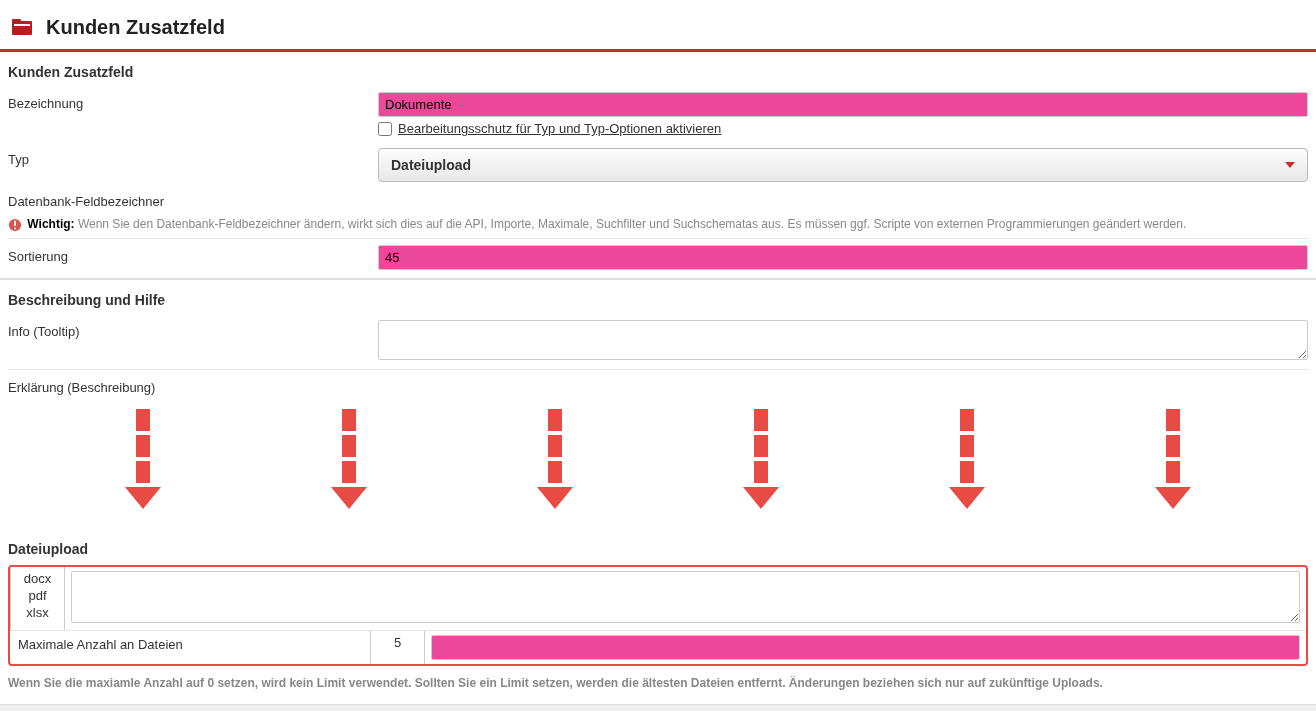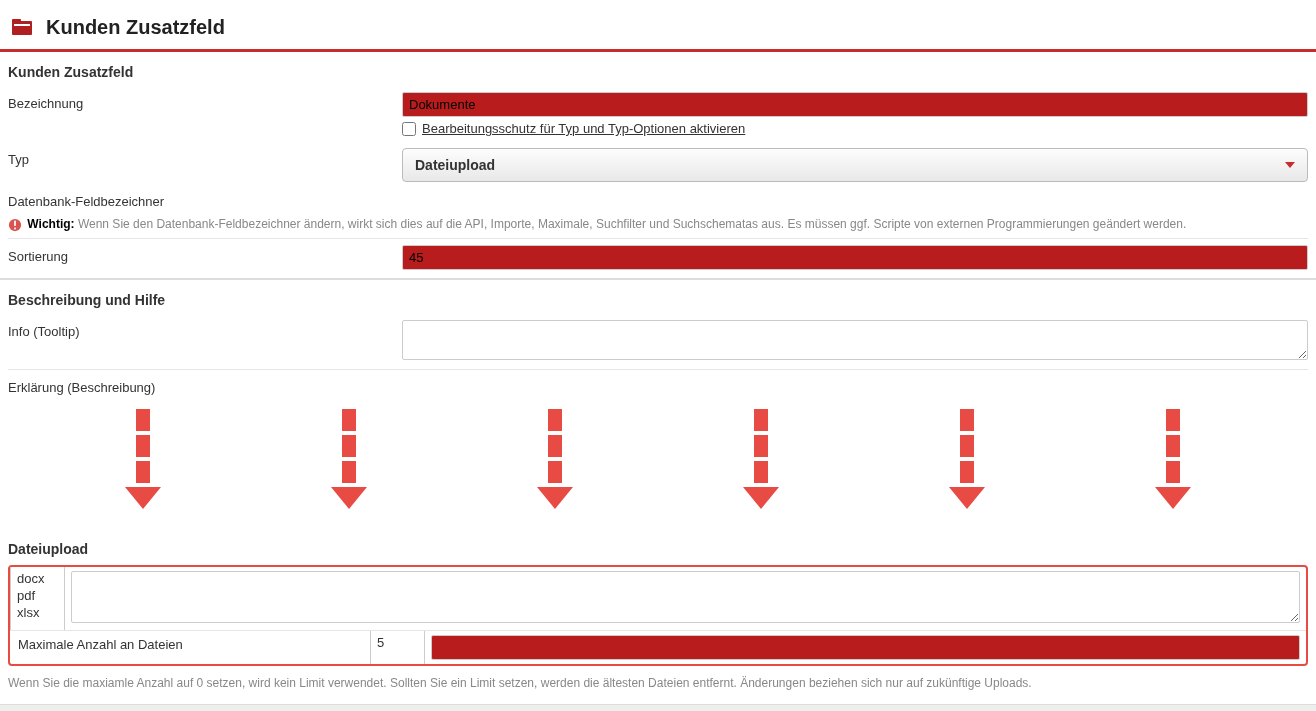--- a/index.html
+++ b/index.html
@@ -2,46 +2,46 @@
 <html><head>
 <meta charset="utf-8">
 <style>
 * { box-sizing: border-box; margin: 0; padding: 0; }
 body { font-family: Arial, sans-serif; font-size: 13px; color: #333; background: #fff; width: 1316px; }
 .header { display: flex; align-items: center; padding: 15px 10px 10px 10px; border-bottom: 3px solid #c82d2d; }
 .header-icon { width: 24px; height: 24px; margin-right: 12px; }
 .header-icon svg { width: 100%; height: 100%; }
 .header-title { font-size: 20px; font-weight: bold; color: #222; }
 .section-title { font-size: 14px; font-weight: bold; padding: 12px 8px 8px 8px; }
-.form-row { display: flex; padding: 4px 8px; align-items: flex-start; gap: 24px; }
+.form-row { display: flex; padding: 4px 8px; align-items: flex-start; }
 .label-col { width: 370px; font-size: 13px; color: #333; padding-top: 4px; }
 .input-col { flex: 1; }
-.text-input { width: 100%; padding: 4px 6px; border: 1px solid #ccc; border-radius: 2px; font-size: 13px; background: #b91c1c; }
+.text-input { width: 100%; padding: 4px 6px; border: 1px solid #ccc; border-radius: 2px; font-size: 13px; background: #ec4899; }
 .select-like { width: 100%; padding: 8px 12px; border: 1px solid #bbb; border-radius: 4px; background: linear-gradient(#fdfdfd, #e8e8e8); font-weight: bold; font-size: 14px; position: relative; cursor: pointer; }
 .select-like::after { content: ''; position: absolute; right: 12px; top: 50%; transform: translateY(-50%); width: 0; height: 0; border-left: 5px solid transparent; border-right: 5px solid transparent; border-top: 6px solid #c82d2d; }
 .checkbox-row { display: flex; align-items: center; gap: 6px; padding: 4px 0; font-size: 13px; text-decoration: underline; }
 .checkbox-row input { width: 14px; height: 14px; }
 .hr-light { border: none; border-top: 1px solid #e5e5e5; margin: 2px 8px; }
 .section-border { border-top: 2px solid #ddd; margin-top: 4px; }
 .warning { padding: 4px 8px; font-size: 12px; color: #888; }
 .warning-icon { display: inline-block; width: 14px; height: 14px; vertical-align: middle; margin-right: 2px; }
 .warning strong { color: #000000; font-weight: bold; }
 .textarea { width: 100%; min-height: 36px; padding: 4px 6px; border: 1px solid #ccc; border-radius: 2px; resize: vertical; font-family: Arial; font-size: 13px; }
 .arrows-row { display: flex; justify-content: space-around; padding: 10px 40px 20px 40px; }
 .arrow { display: flex; flex-direction: column; align-items: center; gap: 4px; }
 .arrow-seg { width: 14px; height: 22px; background: #e84b44; }
 .arrow-head { width: 0; height: 0; border-left: 18px solid transparent; border-right: 18px solid transparent; border-top: 22px solid #e84b44; }
 .highlight-box { border: 2px solid #e84b44; border-radius: 4px; padding: 0; margin: 0 8px 4px 8px; }
 .highlight-row { display: flex; border-bottom: 1px solid #e5e5e5; }
 .highlight-row:last-child { border-bottom: none; }
 .highlight-label { width: 360px; padding: 6px 8px; font-size: 13px; }
-.highlight-value { width: 55px; border-left: 1px solid #ccc; border-right: 1px solid #ccc; padding: 4px 6px; font-size: 13px; line-height: 1.3; }
+.highlight-value { width: 55px; border-left: 1px solid #ccc; border-right: 1px solid #ccc; padding: 4px 6px; font-size: 13px; line-height: 1.3; text-align: center; }
 .highlight-rest { flex: 1; padding: 4px 6px; position: relative; }
 .highlight-textarea { width: 100%; height: 52px; border: 1px solid #ccc; border-radius: 2px; resize: vertical; }
-.note-text { font-size: 12px; color: #888; padding: 6px 8px 14px 8px; }
+.note-text { font-size: 12px; color: #888; padding: 6px 8px 14px 8px; font-weight: bold; }
 .button-bar { background: #eee; padding: 10px 8px; display: flex; gap: 14px; border-top: 1px solid #ddd; }
 </style>
 </head>
 <body>
 
 <div class="header">
   <span class="header-icon">
     <svg viewBox="0 0 24 24">
         <rect x="2" y="6" width="20" height="14" rx="1" fill="#b02020"></rect>
         <rect x="2" y="4" width="9" height="4" rx="1" fill="#b02020"></rect>

